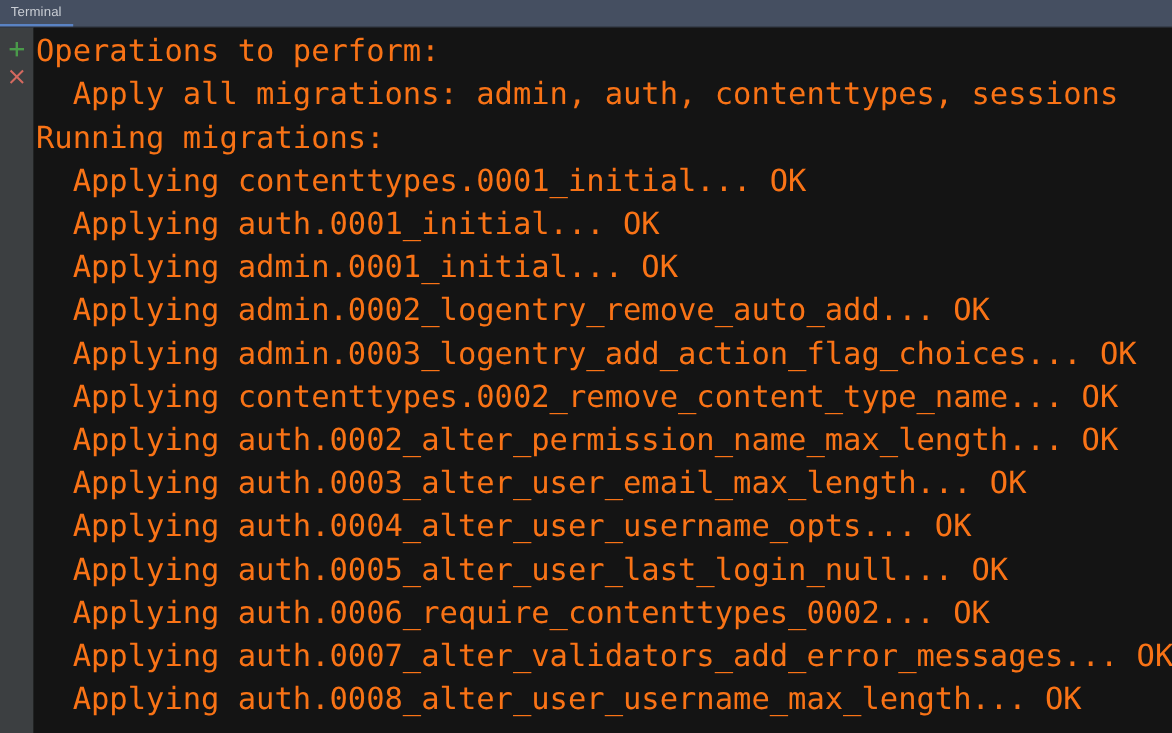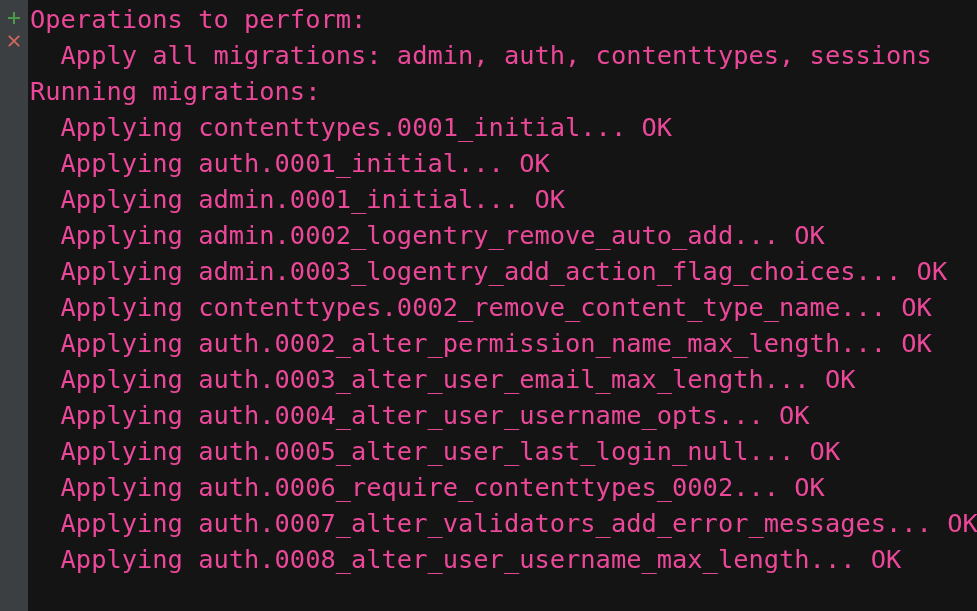--- a/index.html
+++ b/index.html
@@ -82,36 +82,41 @@
     background: #141414;
     overflow: hidden;
     position: relative;
   }
   .term-lines {
     margin: 0;
     padding: 0;
     font-family: "DejaVu Sans Mono", monospace;
     font-size: 25.4px;
     line-height: 36px;
-    color: #ec4899;
+    color: #f97316;
     white-space: pre;
     letter-spacing: 0px;
   }
   .term-line {
     white-space: pre;
     padding-left: 2px;
     height: 36px;
   }
   .term-line:first-child { padding-top: 1px; }
 </style>
 </head>
 <body>
 
 <div id="app">
 
+  <div class="titlebar">
+    <div class="tab active">
+      <span>Terminal</span>
+    </div>
+  </div>
 
   <div class="body-row">
 
     <div class="sidebar">
       <div class="side-btn">
         <span>
           <svg width="16" height="16" viewBox="0 0 16 16" aria-hidden="true">
             <rect x="7" y="2" width="2" height="12" fill="#4a9a4a"></rect>
             <rect x="2" y="7" width="12" height="2" fill="#4a9a4a"></rect>
           </svg>

